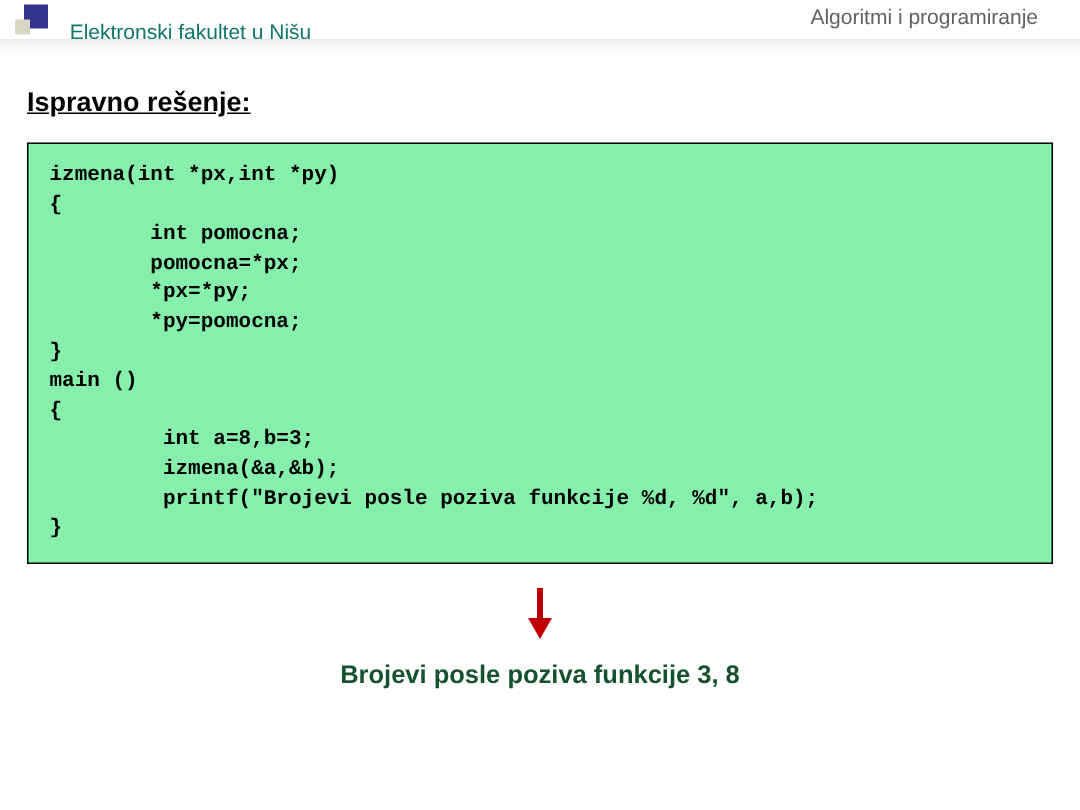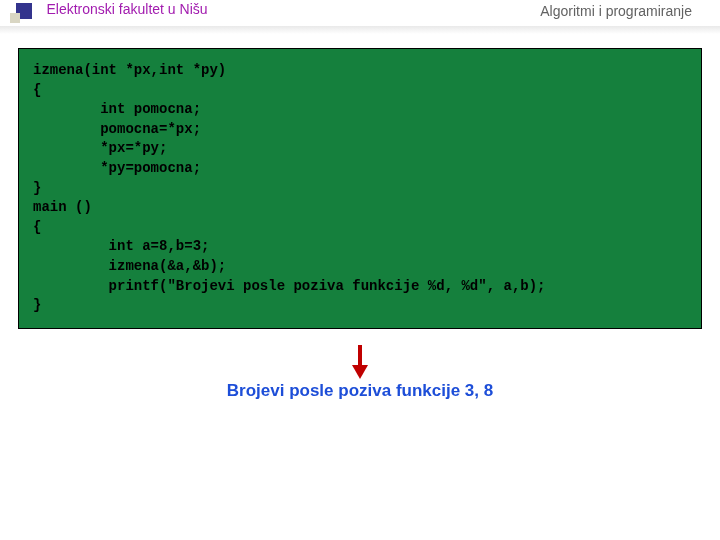--- a/index.html
+++ b/index.html
@@ -39,23 +39,23 @@
     position: absolute;
     top: 10px;
     left: 0px;
     width: 10px;
     height: 10px;
     background: #d9d6c3;
   }
   .topbar-left {
     display: inline-block;
     font-size: 14px;
-    color: #a21caf;
+    color: #0f766e;
     vertical-align: top;
-    padding-top: 1px;
+    padding-top: 13px;
     padding-left: 6px;
   }
   .topbar-right {
     position: absolute;
     right: 28px;
     top: 3px;
     font-size: 14px;
     color: #626262;
   }
   .topbar-rule {
@@ -77,21 +77,21 @@
   }
   .section-title {
     font-size: 18px;
     font-weight: bold;
     text-decoration: underline;
     color: #000000;
     margin: 10px 0 16px 0;
   }
   .code-box {
     border: 1px solid #000000;
-    background: #15803d;
+    background: #86efac;
     padding: 12px 14px;
     font-family: "Courier New", Courier, monospace;
     font-size: 14px;
     line-height: 1.4;
     color: #000000;
     font-weight: bold;
     white-space: pre;
   }
   .arrow-row {
     width: 100%;
@@ -101,39 +101,40 @@
     position: relative;
   }
   .arrow-row svg {
     display: inline-block;
   }
   .output-text {
     width: 100%;
     text-align: center;
     font-size: 17px;
     font-weight: bold;
-    color: #1d4ed8;
-    margin-top: 0;
+    color: #14532d;
+    margin-top: 12px;
   }
 </style>
 </head>
 <body>
 
 <div class="topbar">
   <span class="corner-squares">
     <span class="sq-big"></span>
     <span class="sq-small"></span>
   </span>
   <span class="topbar-left">Elektronski fakultet u Nišu</span>
   <span class="topbar-right">Algoritmi i programiranje</span>
 </div>
 <div class="topbar-rule"></div>
 
 <div class="content">
 
+  <div class="section-title">Ispravno rešenje:</div>
 
   <div class="code-box">izmena(int *px,int *py)
 {
         int pomocna;
         pomocna=*px;
         *px=*py;
         *py=pomocna;
 }
 main ()
 {

